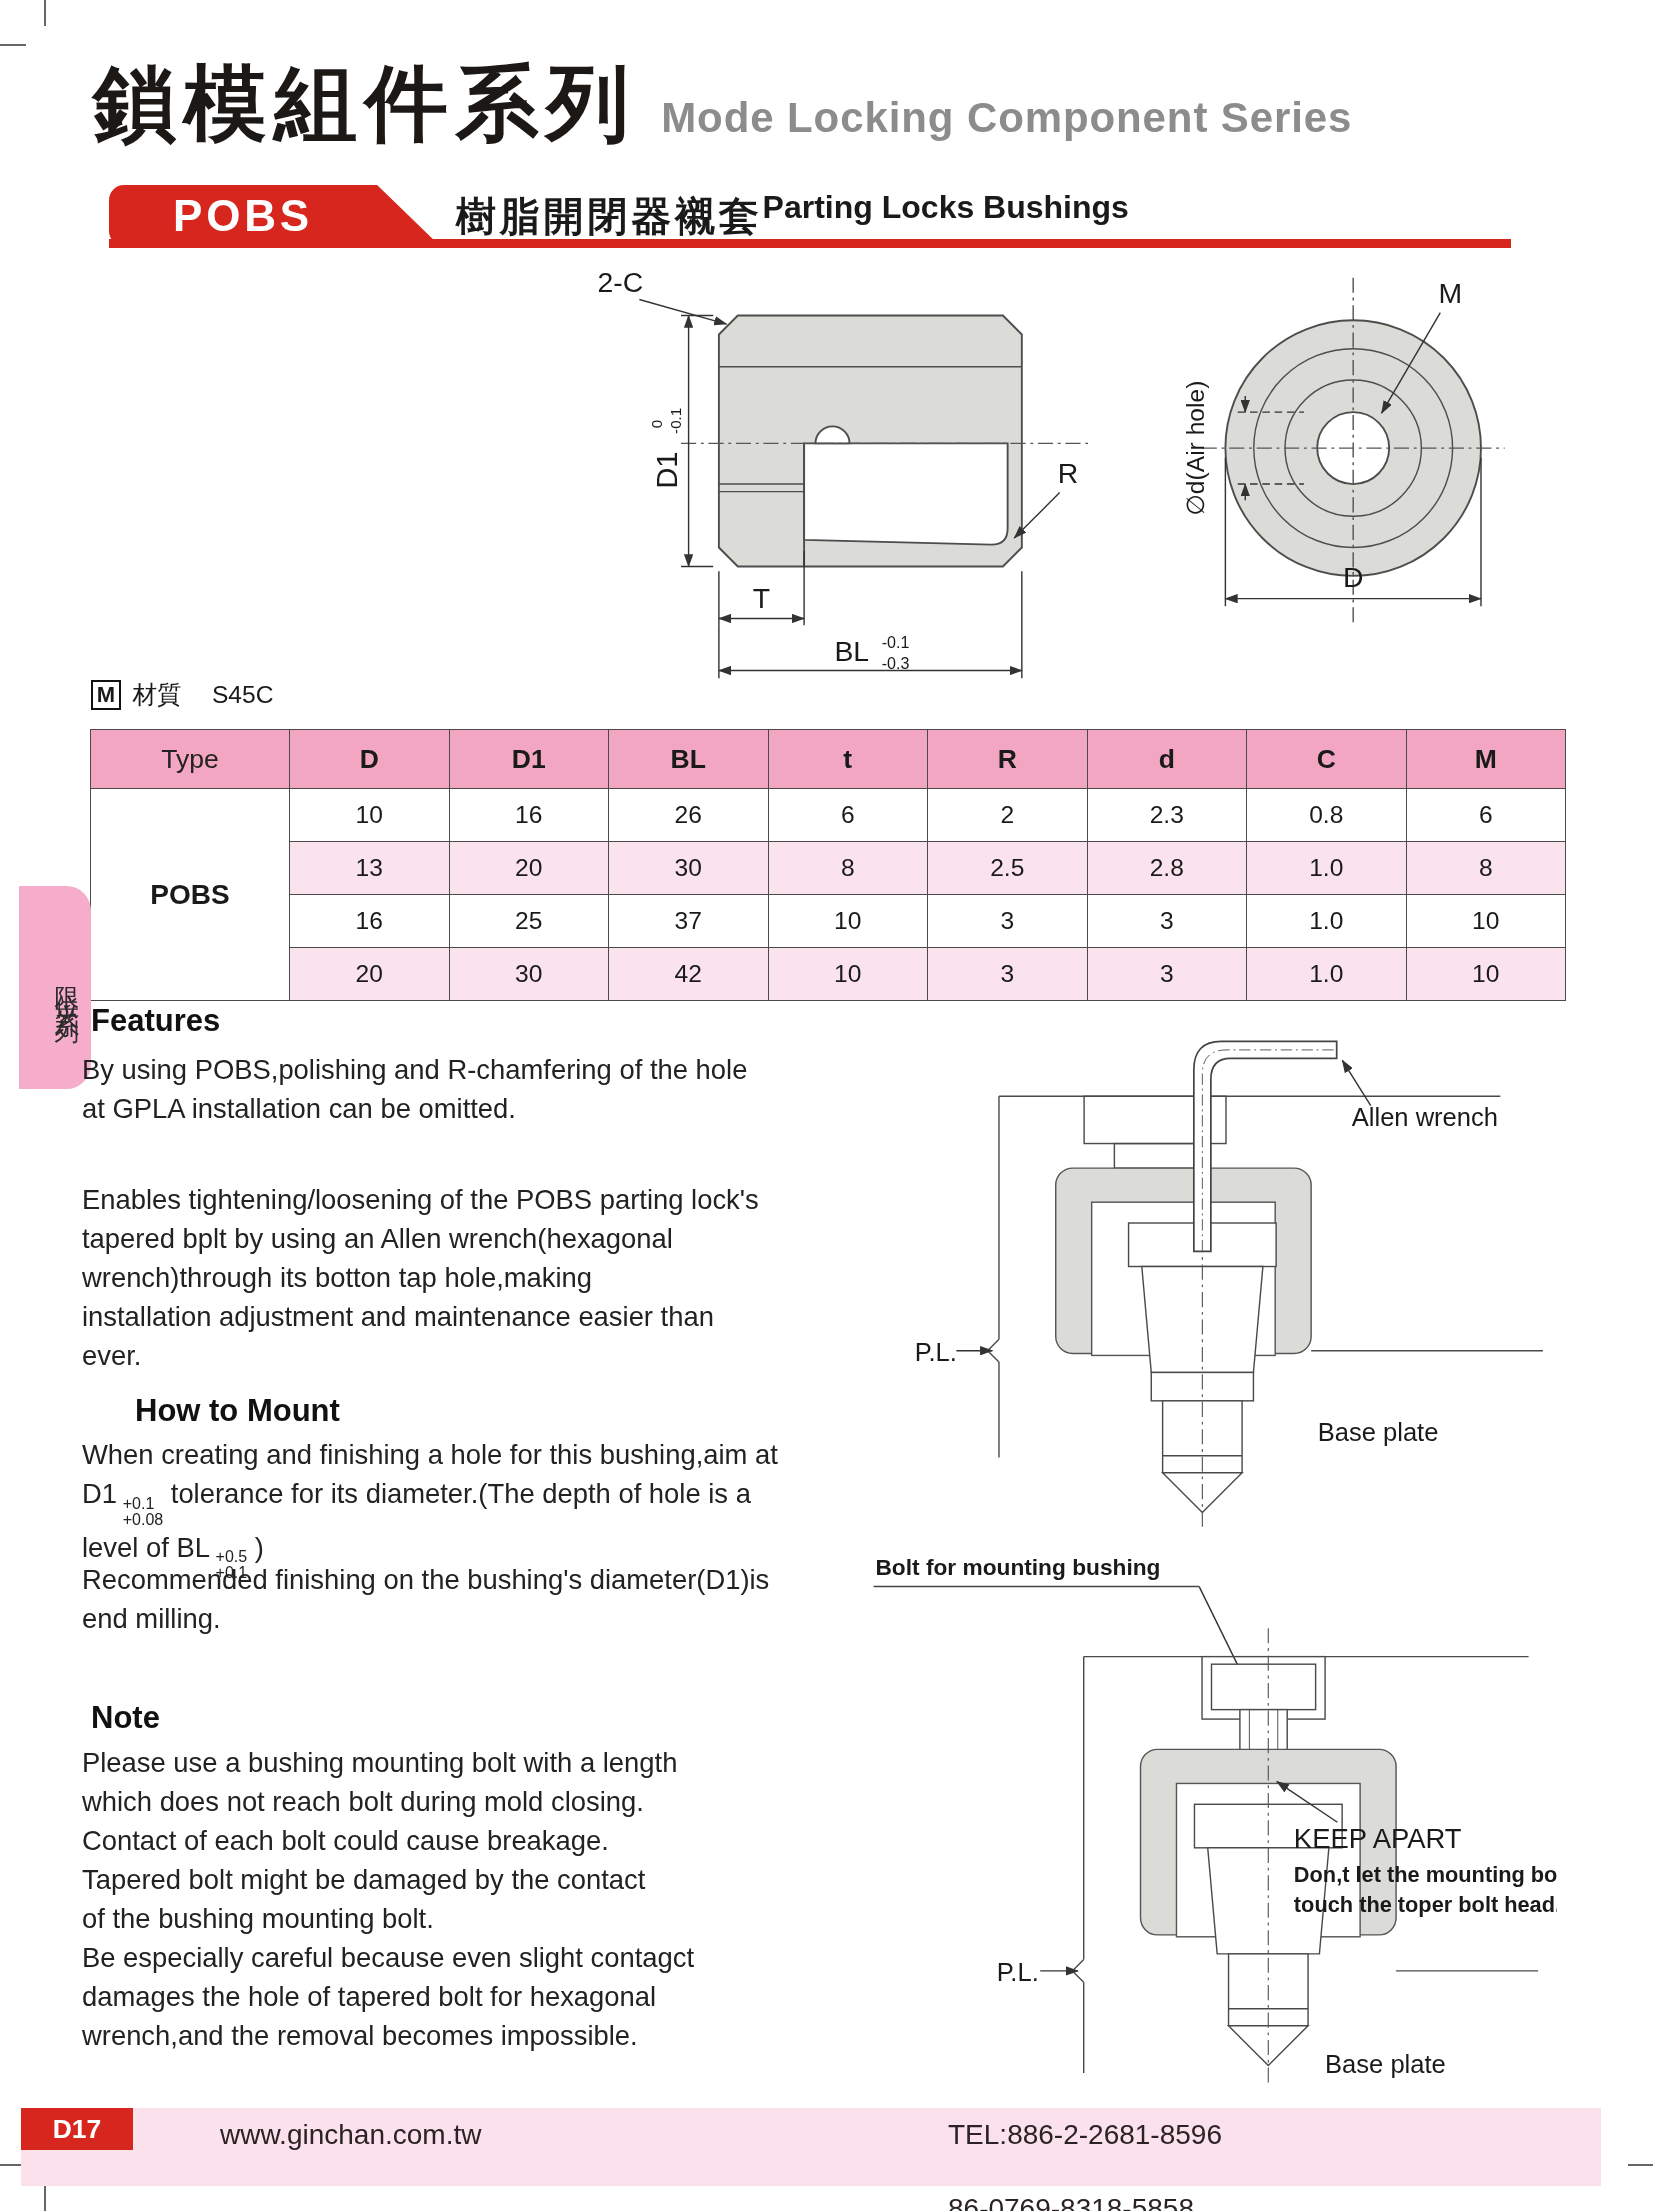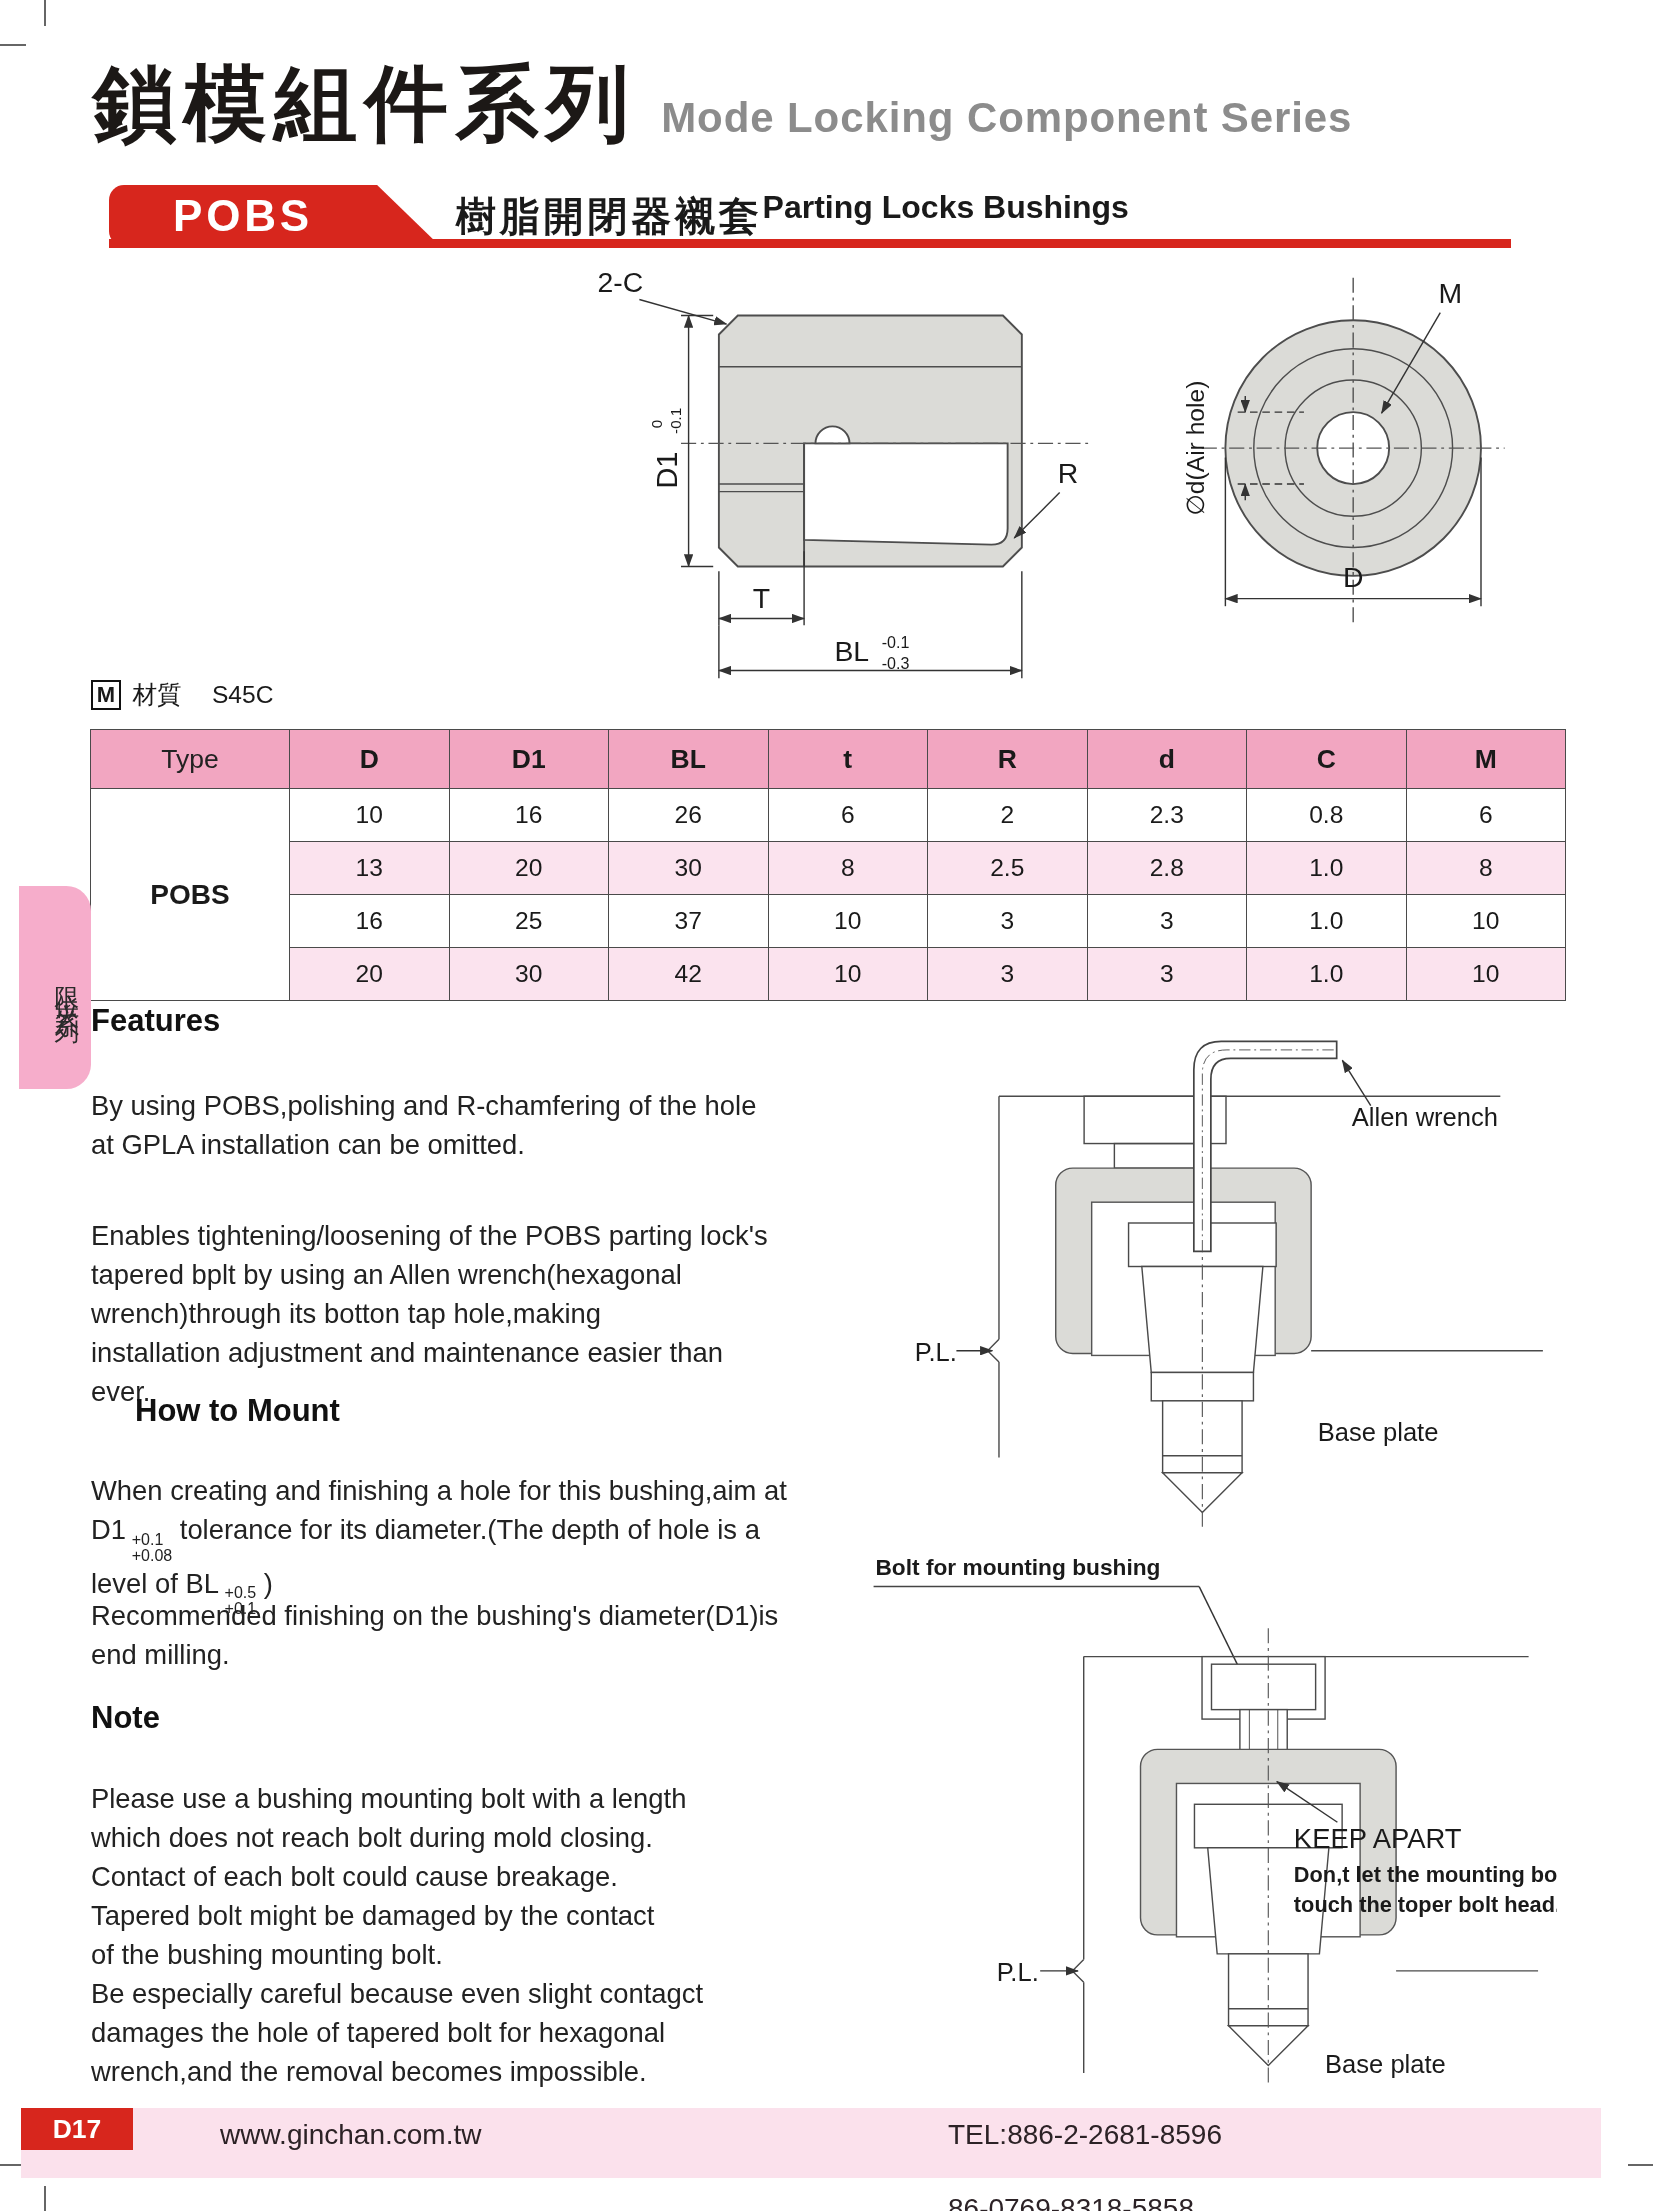--- a/index.html
+++ b/index.html
@@ -41,32 +41,32 @@
   #spec-table td.type-cell { background:#fff; font-size:28px; font-weight:bold; }
 
   
   #side-tab { position:absolute; left:19px; top:886px; width:72px; height:203px; background:#f6adcb;
               border-radius:0 24.6px 24.6px 0; }
   #side-tab .tab-text { position:absolute; right:7.6px; top:50%; transform:translateY(-50%);
               writing-mode:vertical-rl; font-size:24.6px; letter-spacing:8.5px; color:#2a2a2a; }
 
   
   .heading { position:absolute; left:91px; font-size:31px; font-weight:bold; color:#111; }
-  .body-block { position:absolute; left:91px;margin-top:36px; }
+  .body-block { position:absolute; left:82px; }
   .body-line { font-size:27.4px; line-height:39px; color:#222; white-space:nowrap; }
   .tol { display:inline-flex; flex-direction:column; font-size:16px; line-height:16px; margin:0 7.6px 0 5.7px;
          vertical-align:-5.7px; }
 
   
   svg { font-family:"Liberation Sans", sans-serif; }
   svg text { fill:#1a1a1a; }
   .draw { position:absolute; }
 
   
-  #footer-band { position:absolute; left:21px; top:2108px; width:1580px; height:70px; background:#fbe1ec; }
+  #footer-band { position:absolute; left:21px; top:2108px; width:1580px; height:78px; background:#fbe1ec; }
   #footer-code { position:absolute; left:0; top:0; width:112px; height:42px; background:#d7261d; color:#fff;
                  font-size:26.5px; font-weight:bold; display:flex; align-items:center; justify-content:center; }
   #footer-site { position:absolute; left:199px; top:11.4px; font-size:28px; color:#2c2226; }
   #footer-tel { position:absolute; left:927px; top:11.4px; font-size:28px; color:#2c2226; display:flex; gap:42px;flex-direction:column; }
 </style>
 </head>
 <body>
 
 <div id="page">
 

